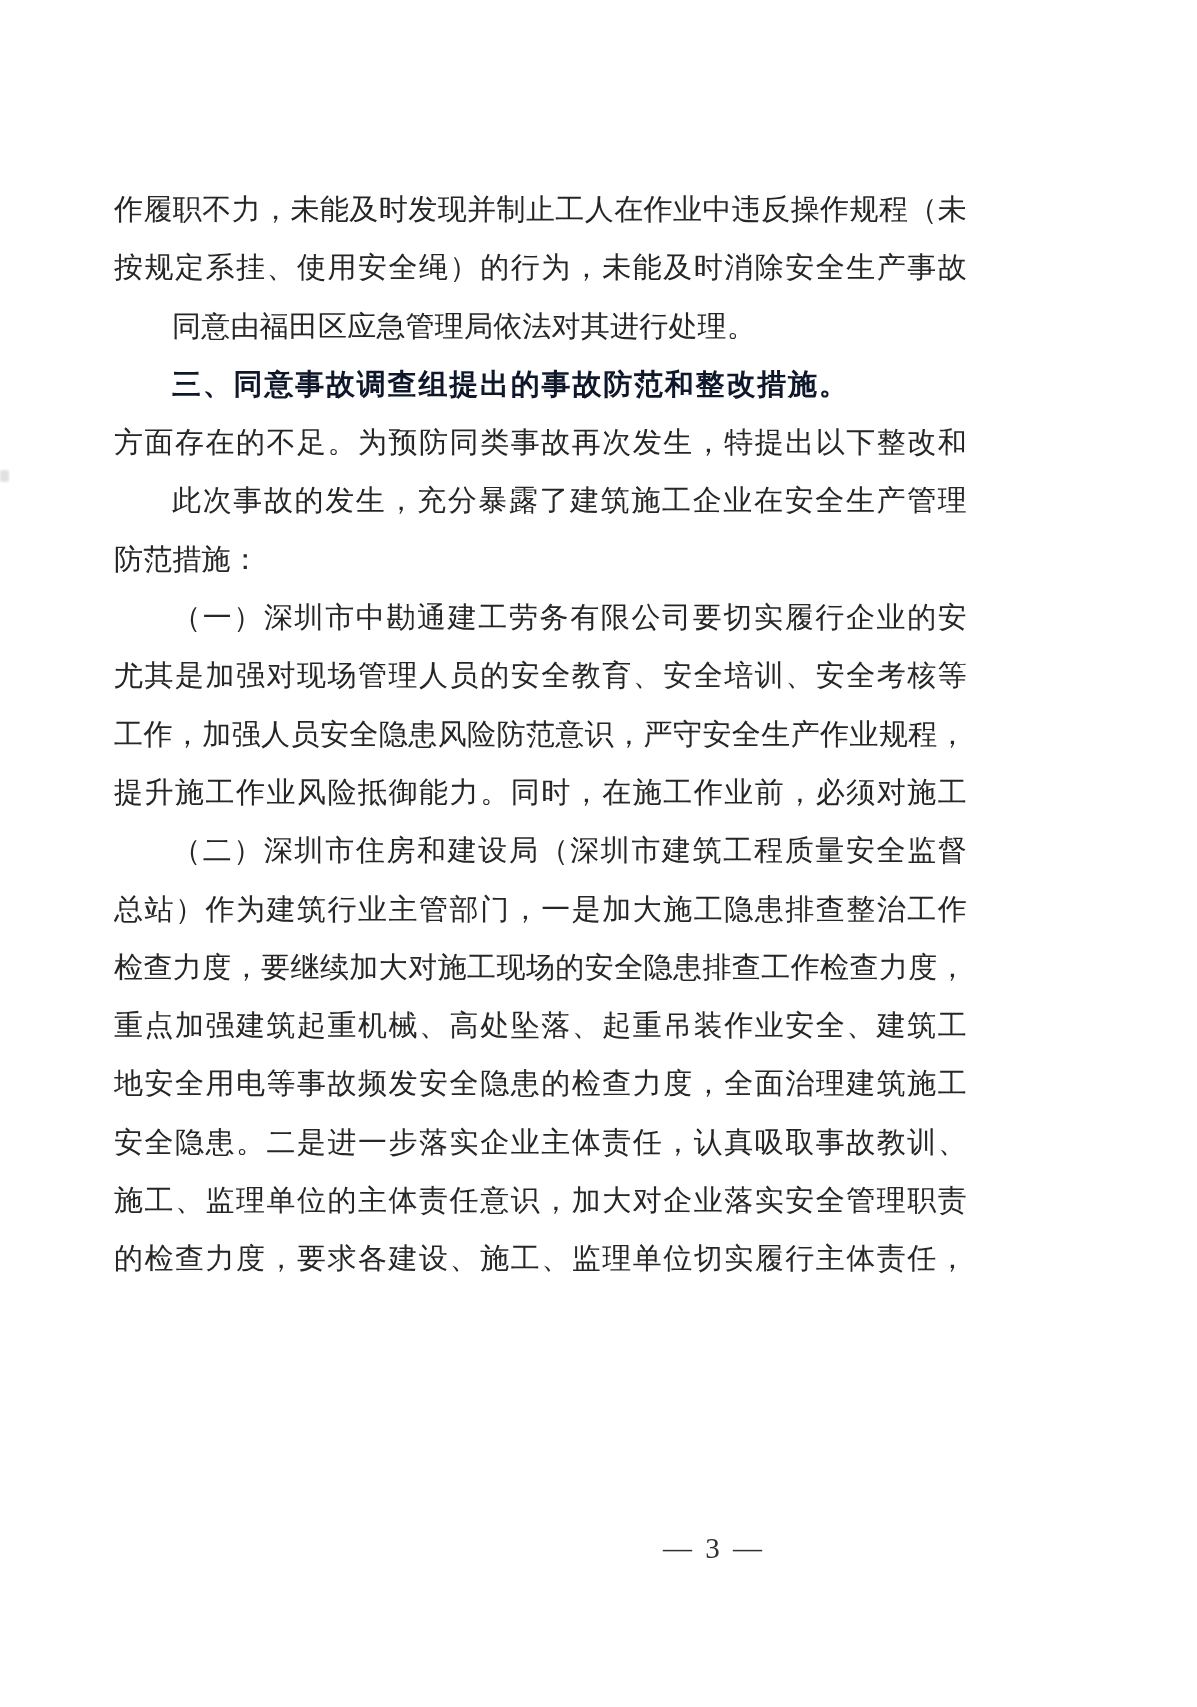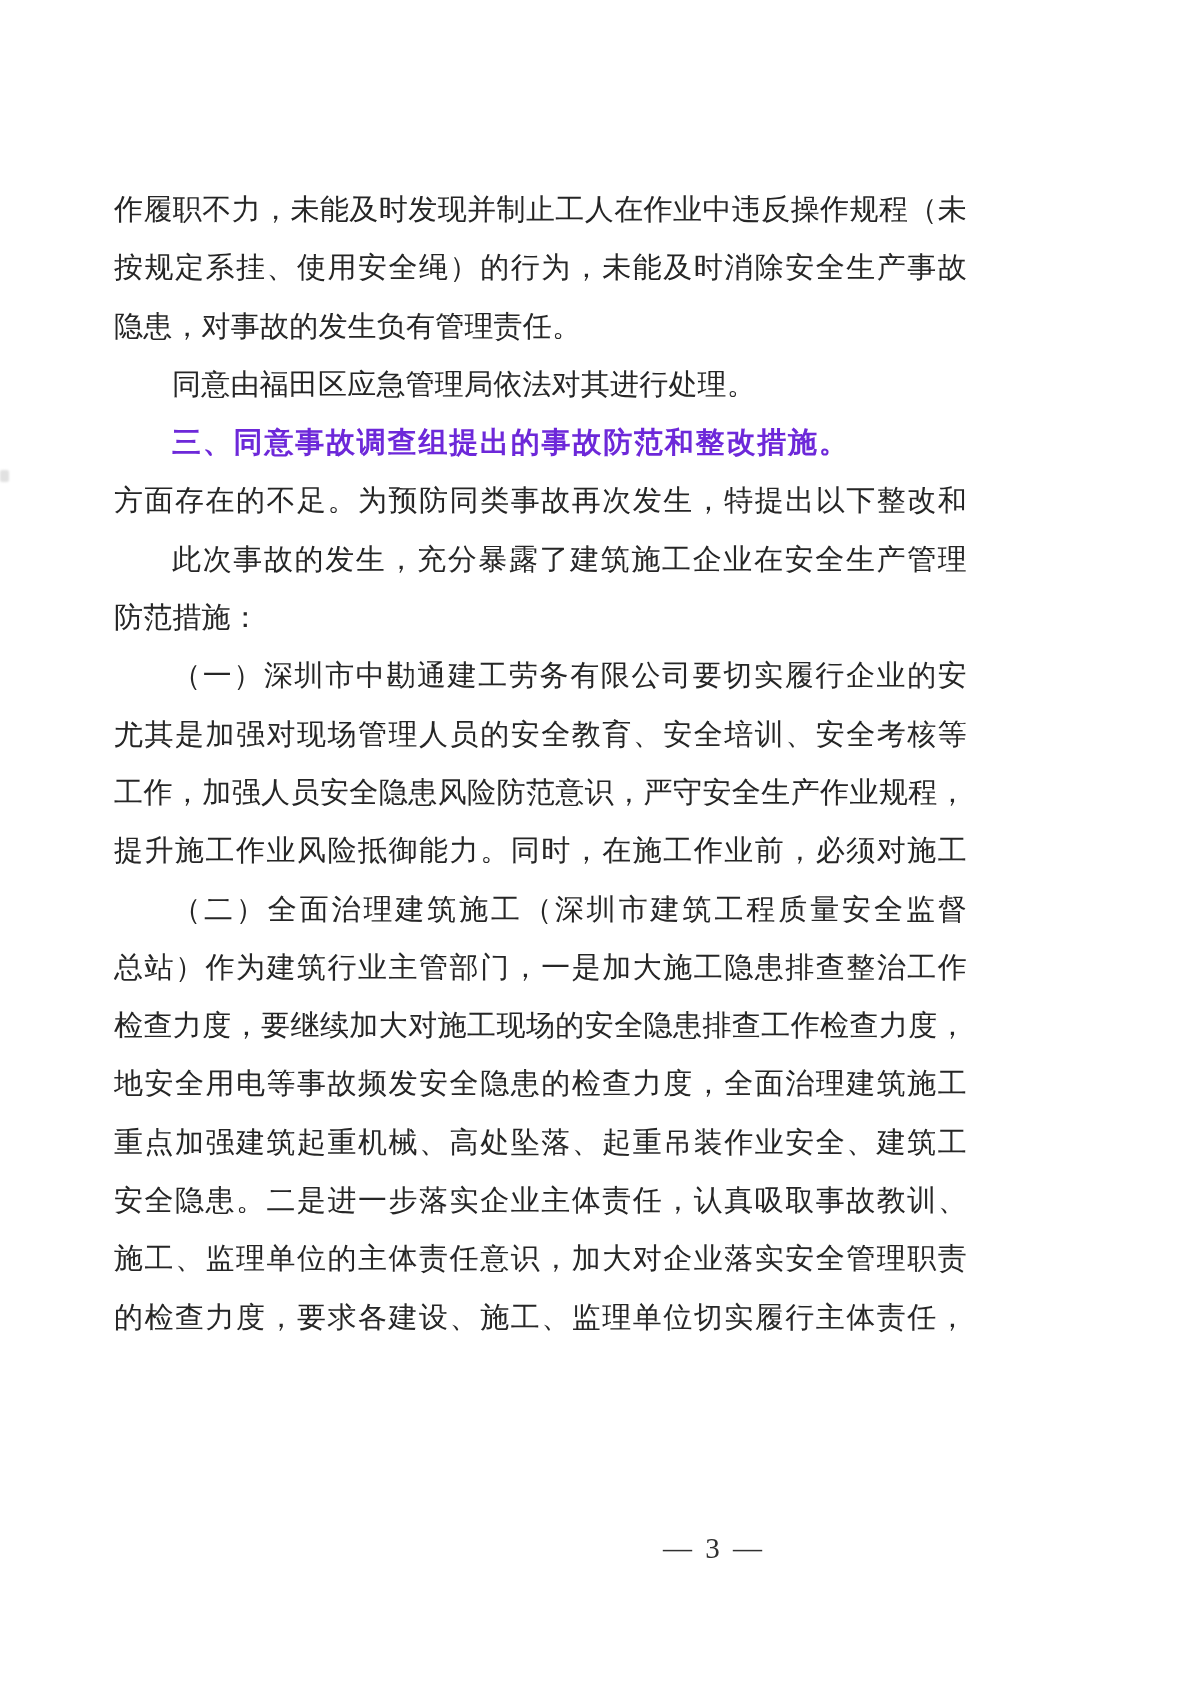--- a/index.html
+++ b/index.html
@@ -30,21 +30,21 @@
     text-align: justify;
     text-align-last: justify;
     letter-spacing: 0.2px;
     overflow: hidden;
   }
   .line.indented { text-indent: 58px; }
   .line.line-end { text-align-last: left; }
   .paragraph.heading .line {
     font-weight: 700;
     letter-spacing: 1.8px;
-    color: #6d28d9;
+    color: #0f172a;
     font-family: "Liberation Sans", "DejaVu Sans", sans-serif;
   }
   .page-number {
     position: absolute;
     top: 1528px;
     right: 207px;
     font-size: 29px;
     line-height: 40px;
     letter-spacing: 3px;
     color: #303030;
@@ -62,45 +62,44 @@
   }
 </style>
 </head>
 <body>
 
 <div class="page">
   <div class="content" id="paragraphs">
       <div class="paragraph body">
         <div class="line">作履职不力，未能及时发现并制止工人在作业中违反操作规程（未</div>
         <div class="line">按规定系挂、使用安全绳）的行为，未能及时消除安全生产事故</div>
-        <div class="line line-end">隐患，对事故的发生负有管理责任。</div>
       </div>
       <div class="paragraph body">
         <div class="line indented line-end">同意由福田区应急管理局依法对其进行处理。</div>
       </div>
       <div class="paragraph heading">
         <div class="line indented line-end">三、同意事故调查组提出的事故防范和整改措施。</div>
       </div>
       <div class="paragraph body">
         <div class="line">方面存在的不足。为预防同类事故再次发生，特提出以下整改和</div>
         <div class="line indented">此次事故的发生，充分暴露了建筑施工企业在安全生产管理</div>
         <div class="line line-end">防范措施：</div>
       </div>
       <div class="paragraph body">
         <div class="line indented">（一）深圳市中勘通建工劳务有限公司要切实履行企业的安</div>
         <div class="line">尤其是加强对现场管理人员的安全教育、安全培训、安全考核等</div>
         <div class="line">工作，加强人员安全隐患风险防范意识，严守安全生产作业规程，</div>
         <div class="line">提升施工作业风险抵御能力。同时，在施工作业前，必须对施工</div>
       </div>
       <div class="paragraph body">
-        <div class="line indented">（二）全面治理建筑施工（深圳市建筑工程质量安全监督</div>
+        <div class="line indented">（二）深圳市住房和建设局（深圳市建筑工程质量安全监督</div>
         <div class="line">总站）作为建筑行业主管部门，一是加大施工隐患排查整治工作</div>
         <div class="line">检查力度，要继续加大对施工现场的安全隐患排查工作检查力度，</div>
+        <div class="line">重点加强建筑起重机械、高处坠落、起重吊装作业安全、建筑工</div>
         <div class="line">地安全用电等事故频发安全隐患的检查力度，全面治理建筑施工</div>
-        <div class="line">重点加强建筑起重机械、高处坠落、起重吊装作业安全、建筑工</div>
         <div class="line">安全隐患。二是进一步落实企业主体责任，认真吸取事故教训、</div>
         <div class="line">施工、监理单位的主体责任意识，加大对企业落实安全管理职责</div>
         <div class="line">的检查力度，要求各建设、施工、监理单位切实履行主体责任，</div>
       </div>
     </div>
   <div class="page-number">— 3 —</div>
   <div class="scan-artifact"></div>
 </div>
 
 </body></html>

